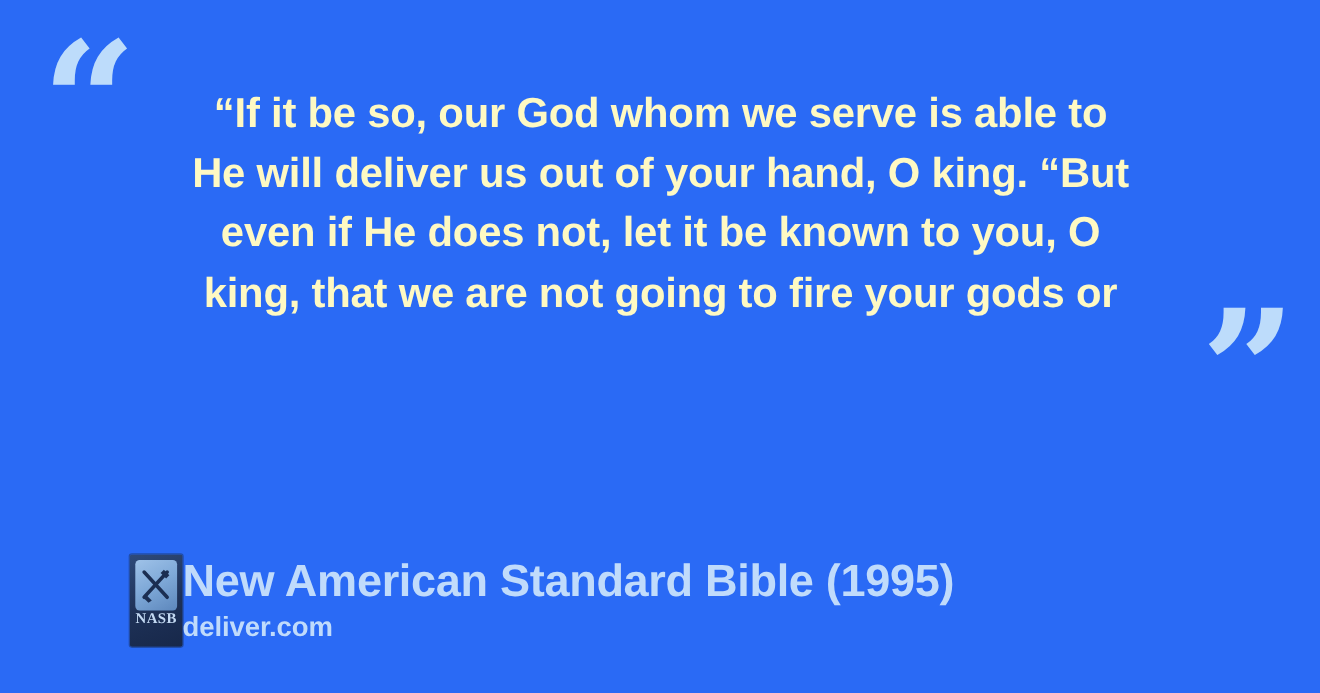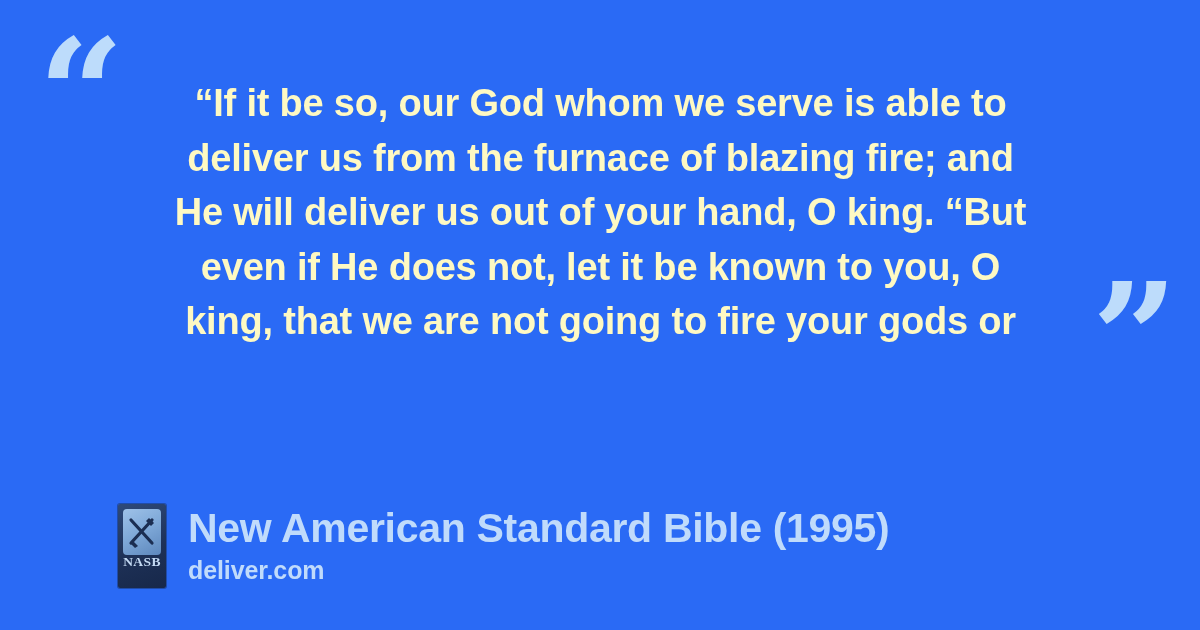--- a/index.html
+++ b/index.html
@@ -103,21 +103,20 @@
     margin-top: 0;
     color: #C3D9F2;
     font-family: "Liberation Serif", serif;
     font-weight: 700;
     font-size: 13.5px;
     letter-spacing: 0.4px;
     line-height: 1;
   }
 
   .footer-text {
-    margin-left: 22px;
     display: flex;
     flex-direction: column;
   }
 
   .footer-title {
     color: #C0DBFB;
     font-family: "Liberation Sans", sans-serif;
     font-weight: 700;
     font-size: 41px;
     line-height: 48px;
@@ -138,21 +137,20 @@
 </style>
 </head>
 <body>
 
 <div class="card">
 
   <span class="quote-mark quote-open">“</span>
 
   <div class="quote-block">
     <div class="quote-line">“If it be so, our God whom we serve is able to</div>
-    <div class="quote-line">deliver us from the furnace of blazing fire; and</div>
     <div class="quote-line">He will deliver us out of your hand, O king. “But</div>
     <div class="quote-line">even if He does not, let it be known to you, O</div>
     <div class="quote-line">king, that we are not going to fire your gods or</div>
   </div>
 
   <span class="quote-mark quote-close">”</span>
 
   <div class="footer">
 
     <div class="logo">

